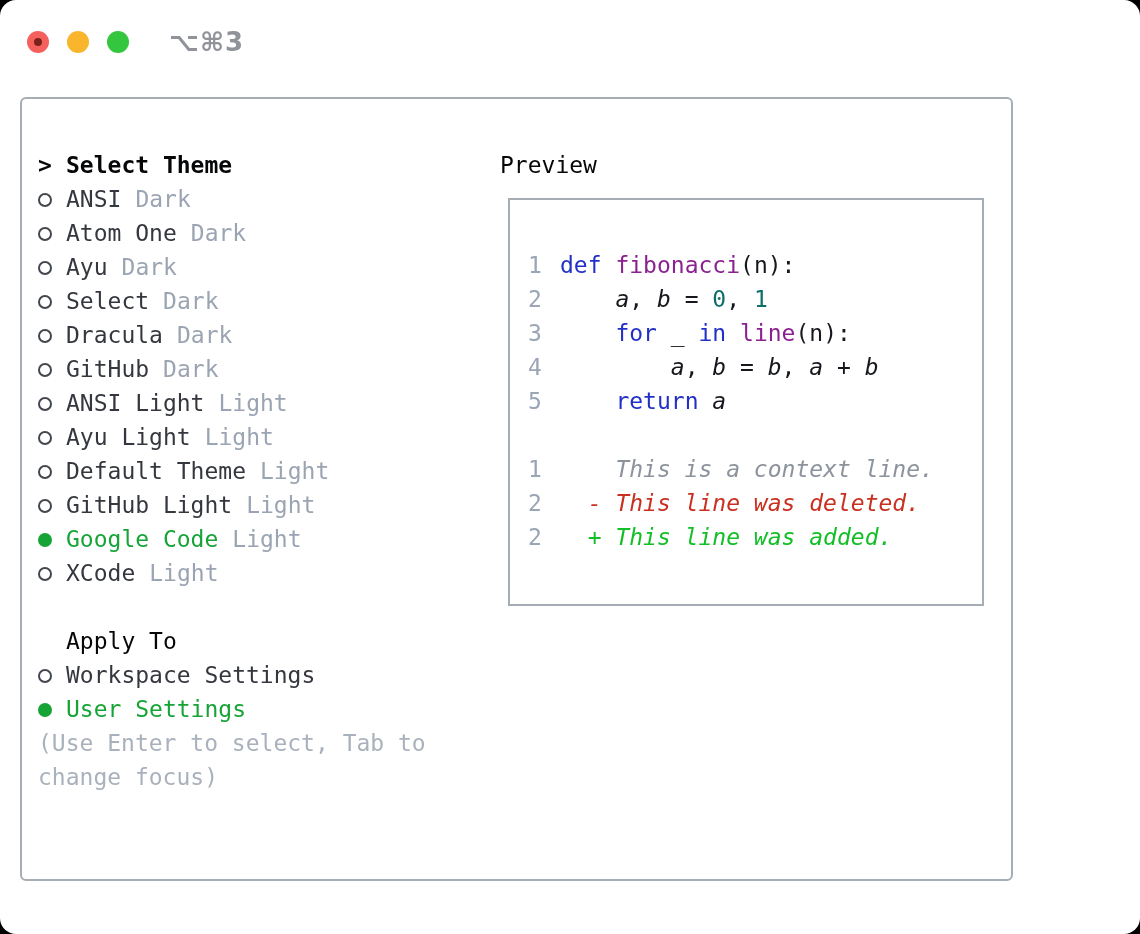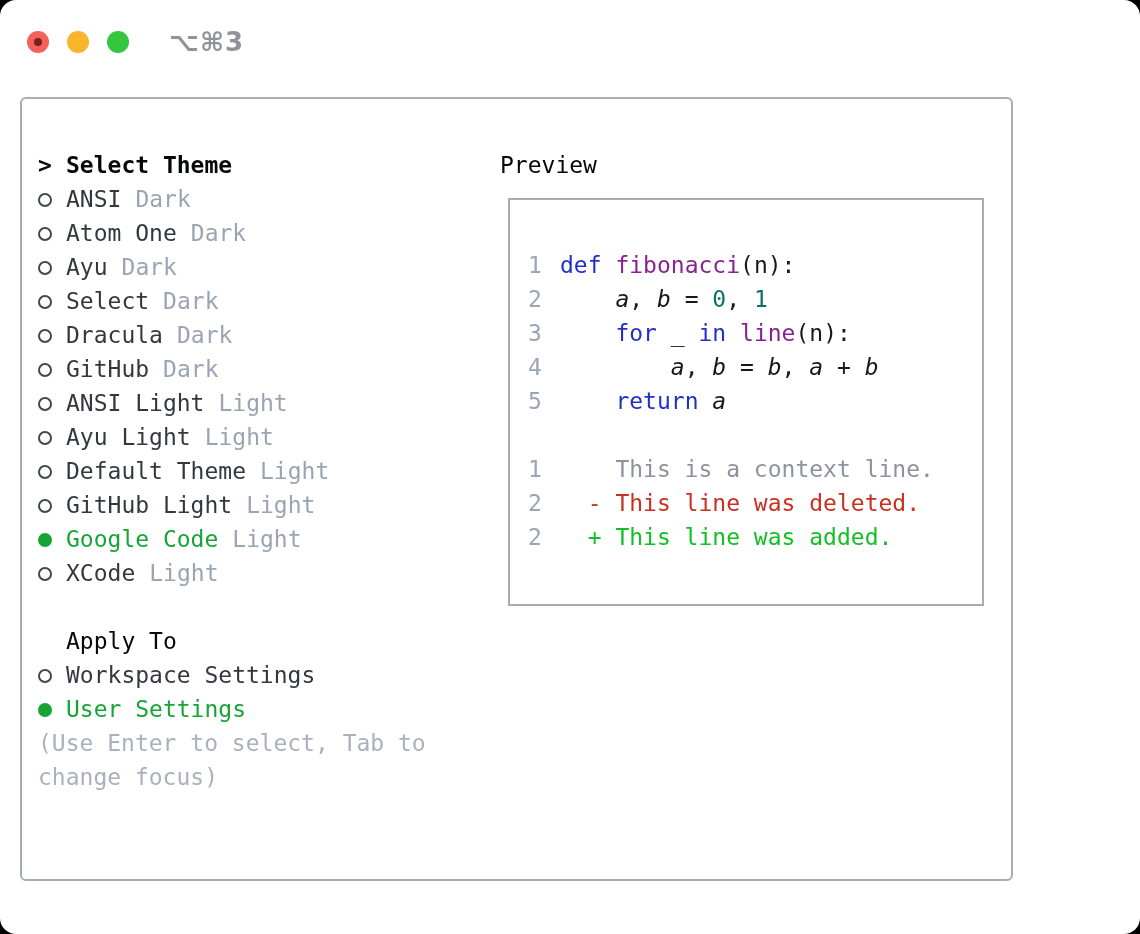--- a/index.html
+++ b/index.html
@@ -54,21 +54,21 @@
     border:2px solid var(--border);padding:48px 12px 0 18px;overflow:hidden;
   }
   .code-row{height:34px;line-height:34px;white-space:pre;}
   .ln{display:inline-block;width:32px;color:var(--ln);}
   .tk-kw{color:var(--kw);}
   .tk-fn{color:var(--fn);}
   .tk-num{color:var(--num);}
   .tk-pl{color:var(--plain);}
   .tk-var{color:var(--plain);font-style:italic;}
   .diff-block{margin-top:34px;}
-  .diff-text{}
+  .diff-text{font-style:italic;}
   .diff-context .diff-text{color:var(--ctx);}
   .diff-deleted .diff-text{color:var(--del);}
   .diff-added .diff-text{color:var(--add);}
 </style>
 </head>
 <body>
 
 <div class="window">
 
   <div class="titlebar">

